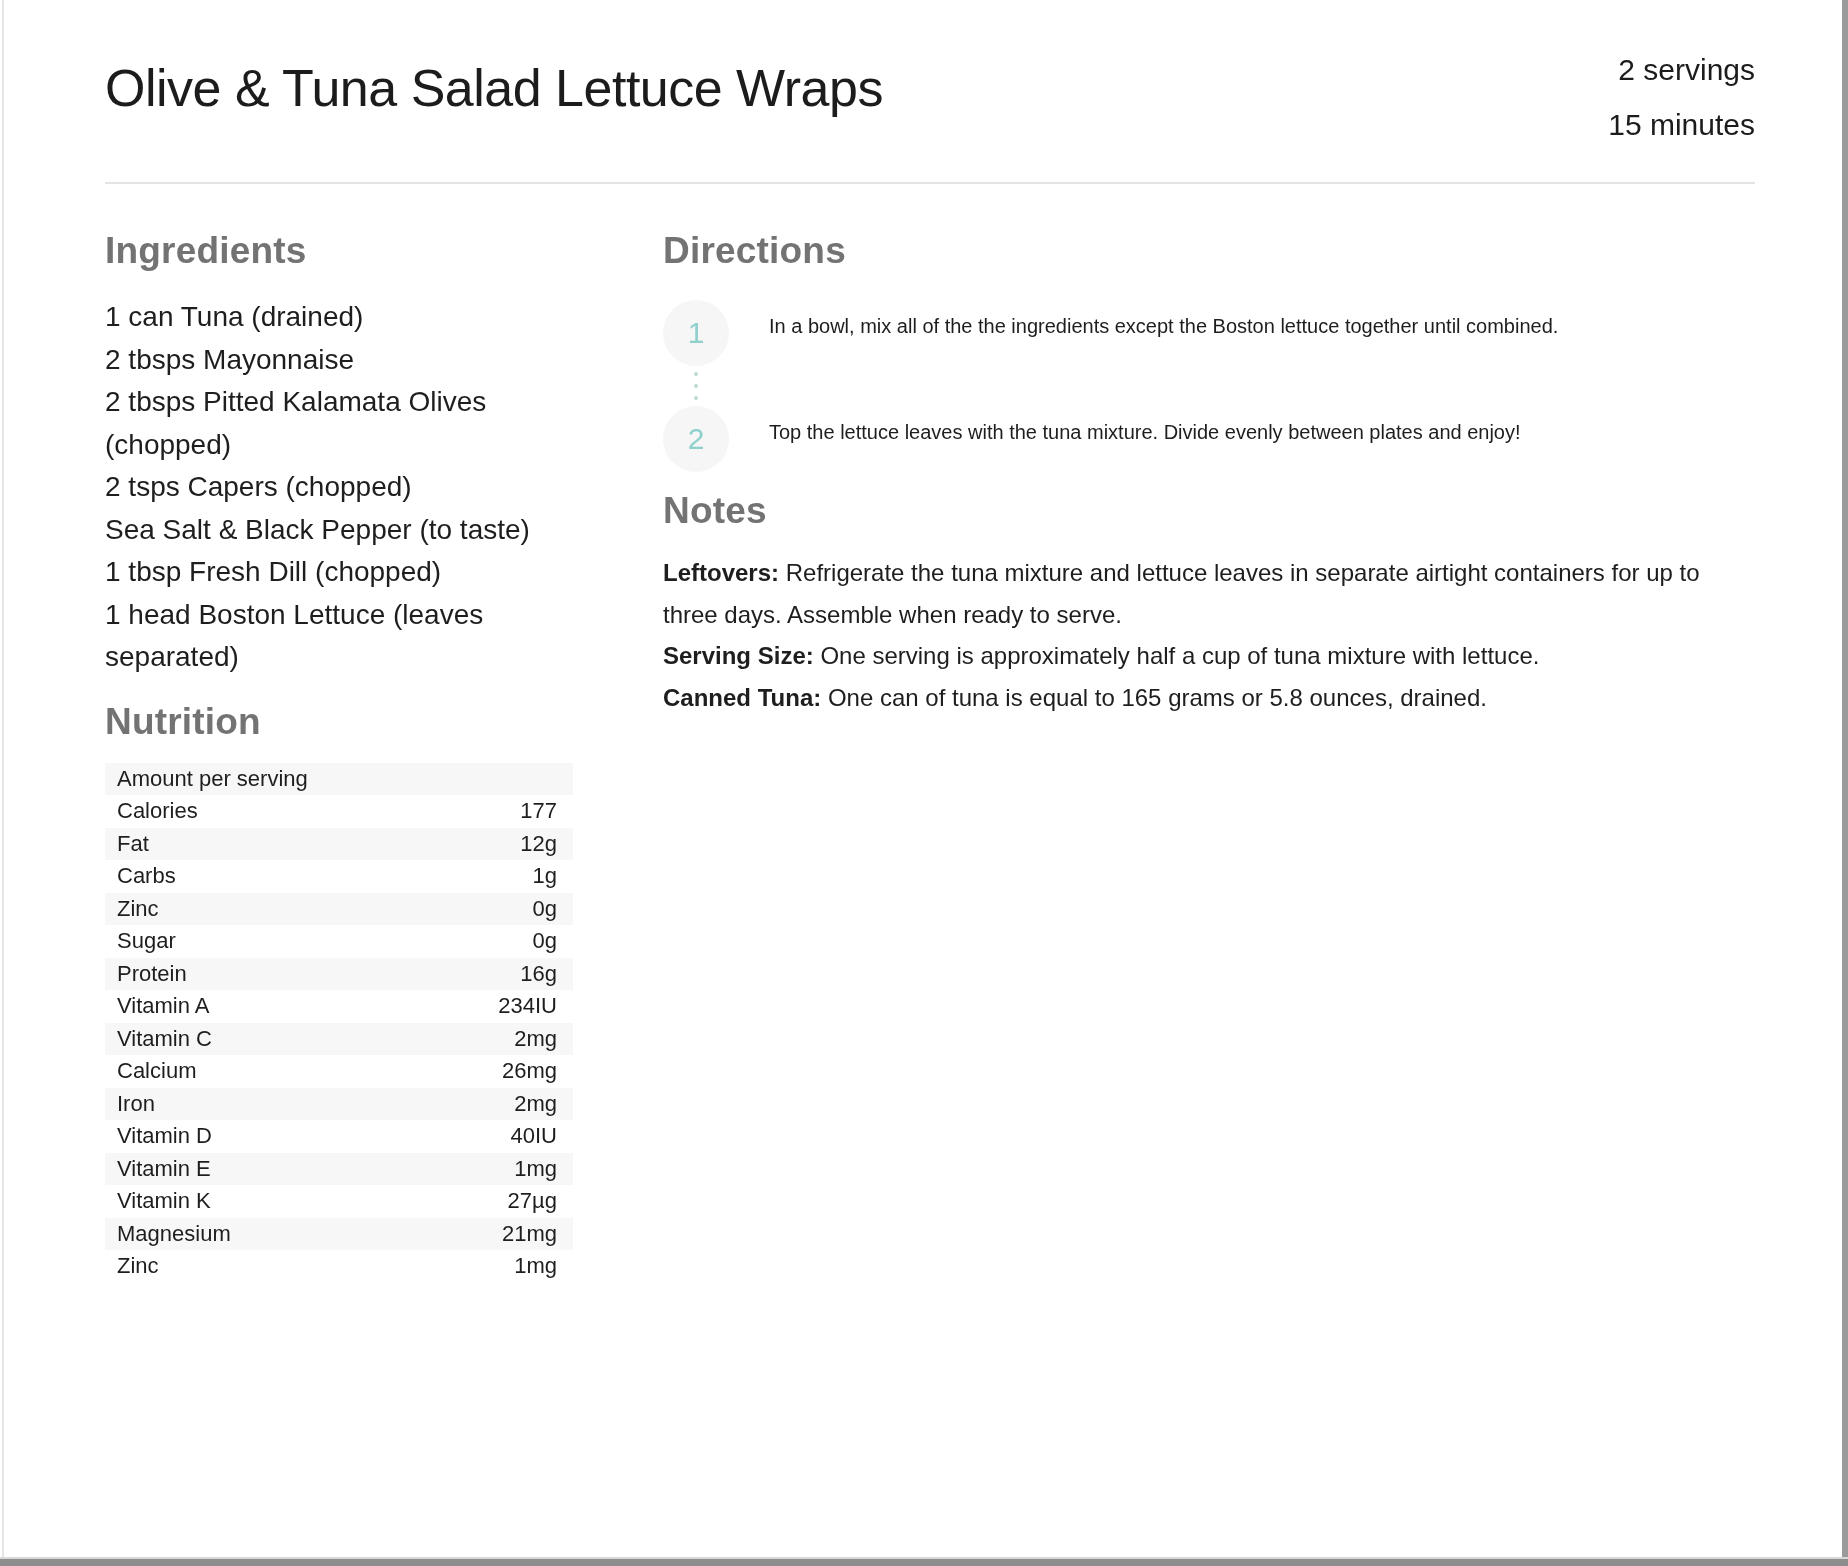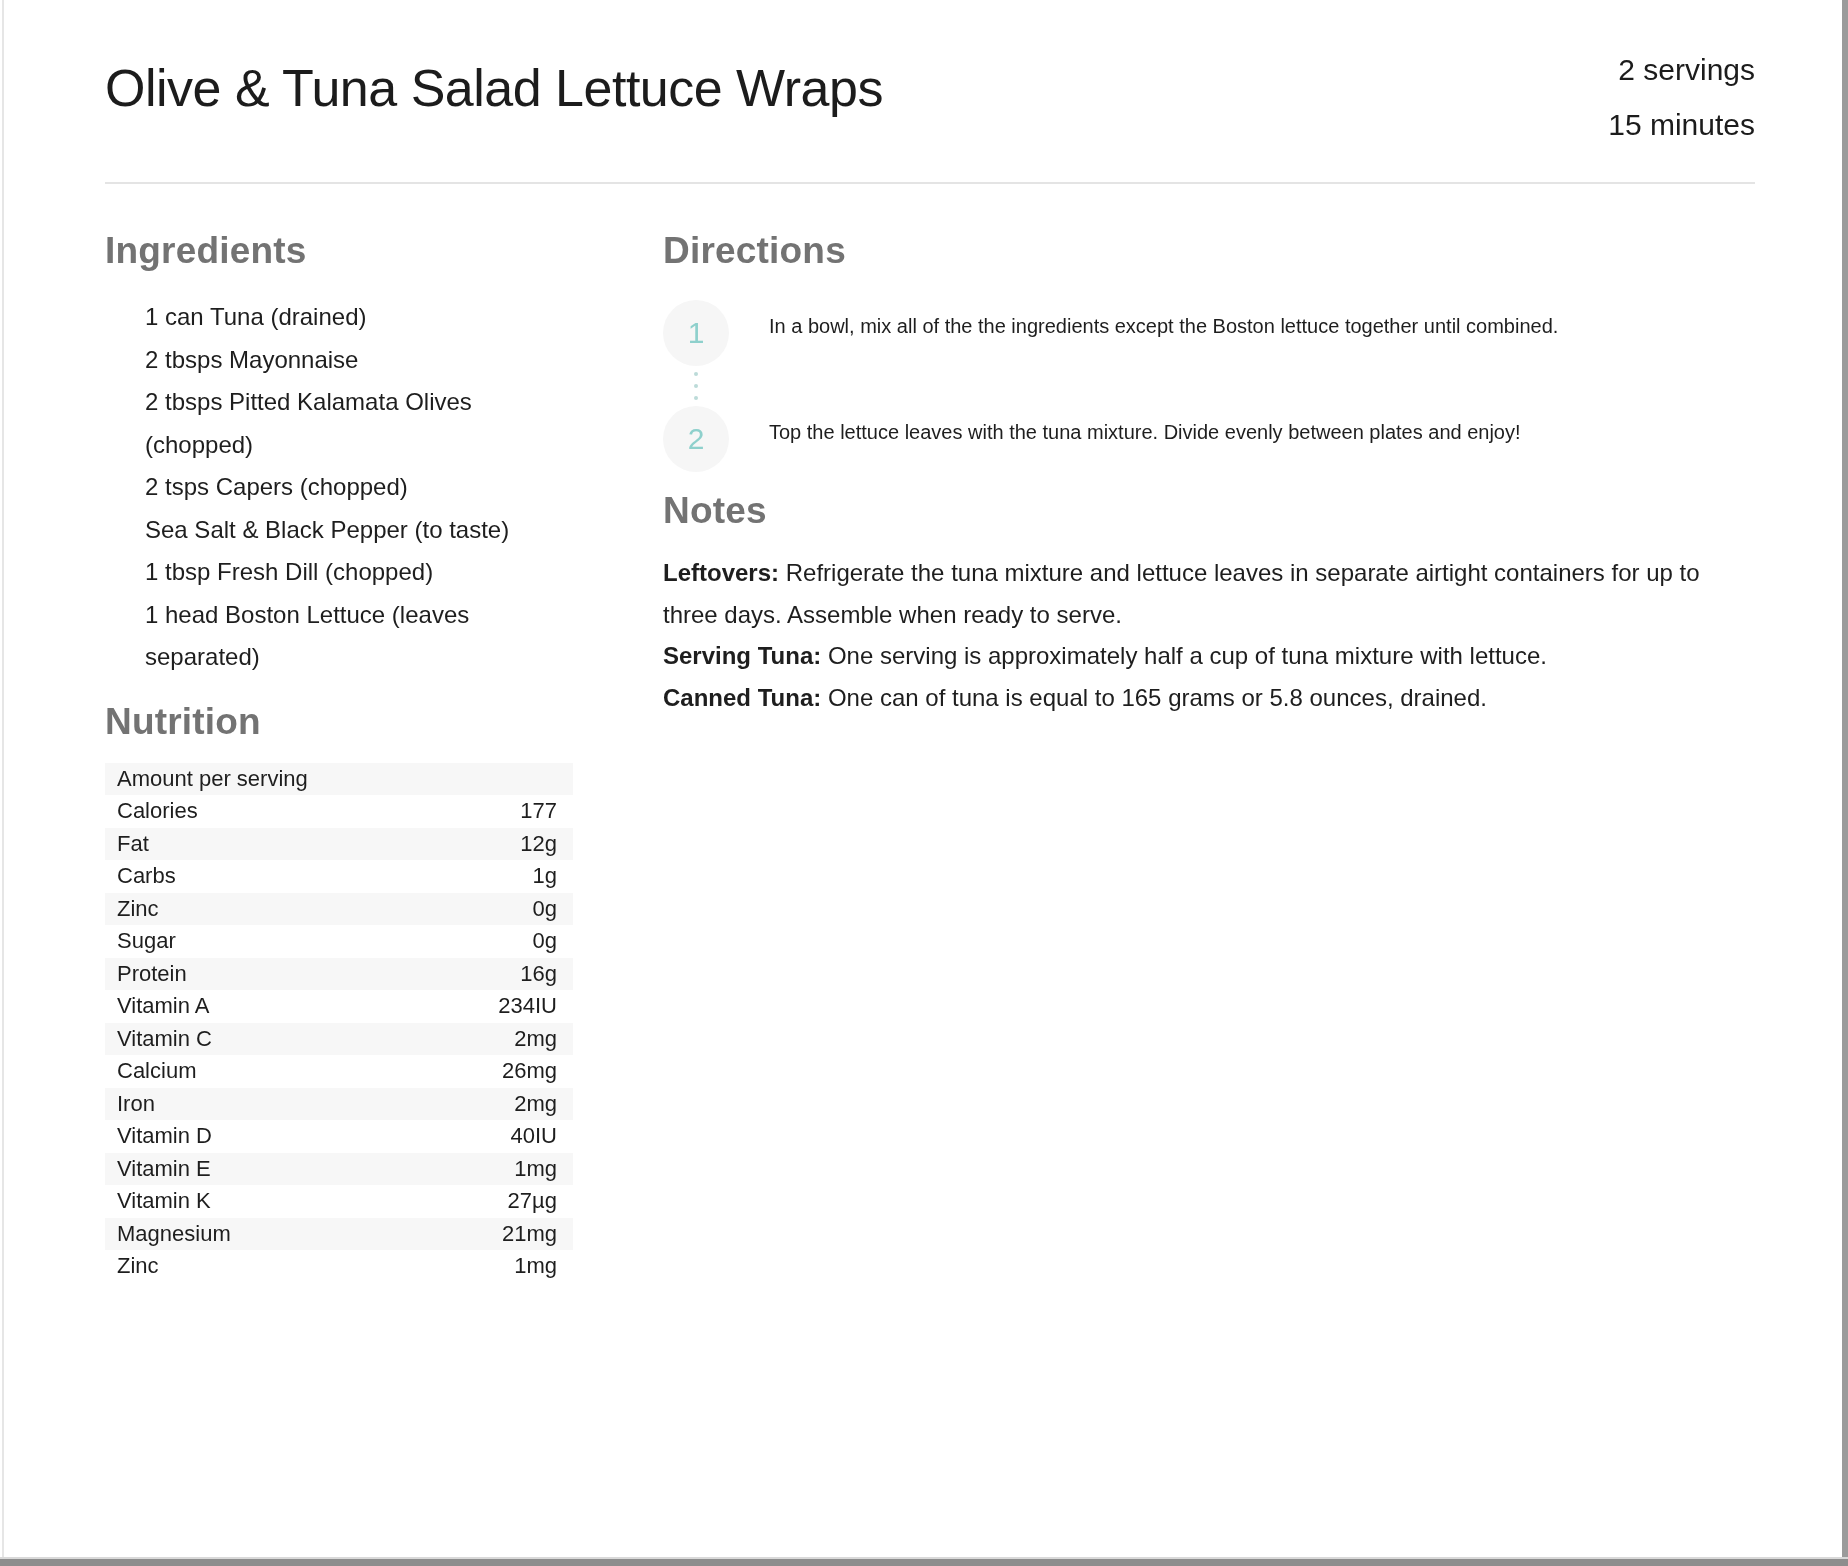--- a/index.html
+++ b/index.html
@@ -20,21 +20,21 @@
   .header-divider { border: none; border-top: 2px solid #e4e4e4; margin-top: 30px; }
 
   
   .columns { display: flex; gap: 90px; margin-top: 46px; }
   .col-left  { width: 468px; flex: none; }
   .col-right { flex: 1; min-width: 0; }
 
   .section-heading { font-size: 37px; font-weight: 600; color: #737373; letter-spacing: 0.2px; }
 
   
-  .ingredients-list { margin-top: 24px; font-size: 24px; line-height: 42.5px; margin-left: 40px; }
+  .ingredients-list { margin-top: 24px; font-size: 28px; line-height: 42.5px; }
 
   
   .nutrition-heading { margin-top: 22px; }
   .nutrition-table { margin-top: 20px; font-size: 22px; width: 468px; }
   .n-row {
     display: flex; justify-content: space-between; align-items: center;
     height: 32.5px; padding: 0 16px 0 12px;
   }
   .nutrition-table .n-row:nth-child(odd) { background: #f7f7f7; }
   .n-row .n-label { text-align: left; }
@@ -202,21 +202,21 @@
       </section>
 
       <section>
         <h2 class="section-heading notes-heading">Notes</h2>
         <div class="notes-list">
           <div>
             <span class="note-label">Leftovers:</span>
             <span>Refrigerate the tuna mixture and lettuce leaves in separate airtight containers for up to three days. Assemble when ready to serve.</span>
           </div>
           <div>
-            <span class="note-label">Serving Tuna:</span>
+            <span class="note-label">Serving Size:</span>
             <span>One serving is approximately half a cup of tuna mixture with lettuce.</span>
           </div>
           <div>
             <span class="note-label">Canned Tuna:</span>
             <span>One can of tuna is equal to 165 grams or 5.8 ounces, drained.</span>
           </div>
         </div>
       </section>
     </div>
   </div>

